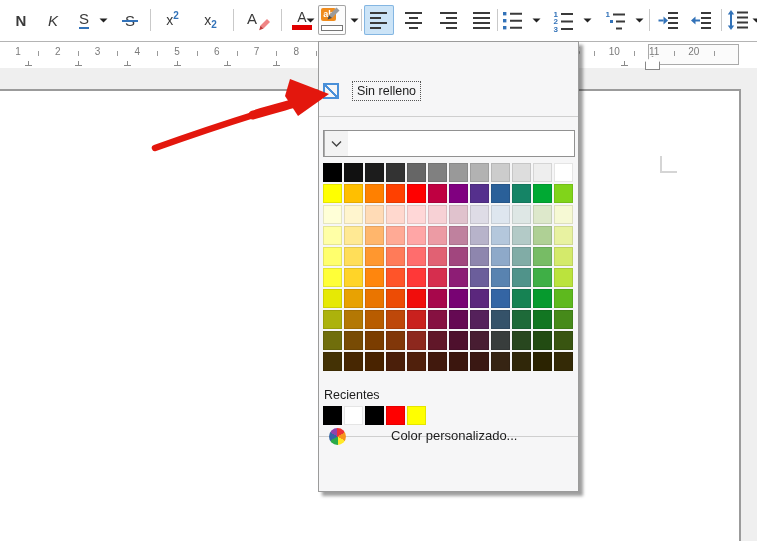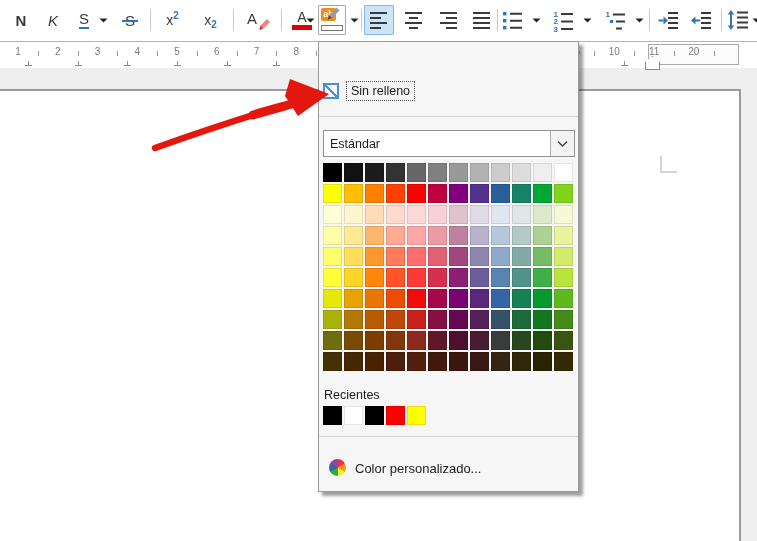--- a/index.html
+++ b/index.html
@@ -50,30 +50,30 @@
   
   .canvas{position:absolute;left:0;top:68px;width:757px;height:473px;background:#efefef;}
   .page{position:absolute;left:-3px;top:21px;width:742px;height:460px;background:#ffffff;border-top:2px solid #9b9b9b;border-right:2px solid #9b9b9b;}
   .corner-mark{position:absolute;left:660px;top:156px;width:15px;height:15px;border-left:2px solid #d5d5d5;border-bottom:2px solid #d5d5d5;}
   
   .popup{position:absolute;left:318px;top:41px;width:259px;height:449px;background:var(--panel-bg);border:1px solid #9b9b9b;box-shadow:4px 4px 3px rgba(0,0,0,0.38);z-index:10;font-size:12.5px;color:#1c1c1c;}
   .popup-title{position:absolute;left:12px;top:9px;}
   .nofill-row{position:absolute;left:4px;top:38px;height:22px;display:flex;align-items:center;}
   .nofill-icon{width:12px;height:12px;border:2px solid var(--no-fill-border);background:
      linear-gradient(45deg,transparent 44%,var(--no-fill-border) 44%,var(--no-fill-border) 56%,transparent 56%);}
-  .nofill-label{margin-left:8px;padding:2px 4px;outline:1px dotted #555;}
+  .nofill-label{margin-left:14px;padding:2px 4px;outline:1px dotted #555;}
   .popup-hr{position:absolute;left:0;width:100%;border-top:1px solid #cfcfcf;}
   .combo{position:absolute;left:4px;top:88px;width:250px;height:25px;background:#fff;border:1px solid #919191;display:flex;align-items:center;}
   .combo-text{flex:1;padding-left:6px;}
   .combo-btn{width:23px;height:100%;border-left:1px solid #adadad;background:#f3f3f3;display:flex;align-items:center;justify-content:center;}
   .palette{position:absolute;left:4px;top:121px;display:grid;grid-template-columns:repeat(12,19px);grid-auto-rows:19px;gap:2px;}
   .swatch{width:19px;height:19px;box-shadow:inset 0 0 0 1px rgba(0,0,0,0.10);}
   .recent-label{position:absolute;left:5px;top:346px;}
   .recent-row{position:absolute;left:4px;top:364px;display:grid;grid-template-columns:repeat(5,19px);gap:2px;}
-  .custom-row{position:absolute;left:10px;top:404px;height:30px;display:flex;align-items:flex-end;font-size:13px;}
+  .custom-row{position:absolute;left:10px;top:386px;height:30px;display:flex;align-items:flex-start;font-size:13px;gap:36px;}
   .wheel{width:17px;height:17px;border-radius:50%;margin-right:9px;
     background:conic-gradient(#ed3237 0 60deg,#f7941d 60deg 120deg,#ffe928 120deg 180deg,#2baa4a 180deg 240deg,#3465a4 240deg 300deg,#8e44ad 300deg 360deg);}
   
   .arrow-svg{position:absolute;left:125px;top:72px;z-index:30;pointer-events:none;}
   .arrow-svg .stroke{stroke:var(--arrow-red);fill:none;stroke-linecap:round;}
   .arrow-svg .head{fill:var(--arrow-red);}
 </style>
 </head>
 <body>
 
@@ -314,21 +314,20 @@
 <div class="popup">
 
   <div class="nofill-row">
     <span class="nofill-icon"></span>
     <span class="nofill-label">Sin relleno</span>
   </div>
 
   <div class="popup-hr" style="top:74px;"></div>
 
   <div class="combo">
-    <span class="combo-text">Estándar</span>
     <span class="combo-btn">
       <svg width="11" height="8">
           <path d="M1 1.5 l4.5 4.5 4.5-4.5" stroke="#444" stroke-width="1.4" fill="none"></path>
         </svg>
     </span>
   </div>
 
   <div class="palette">
       <div class="swatch" style="background: rgb(0, 0, 0);"></div>
       <div class="swatch" style="background: rgb(17, 17, 17);"></div>

